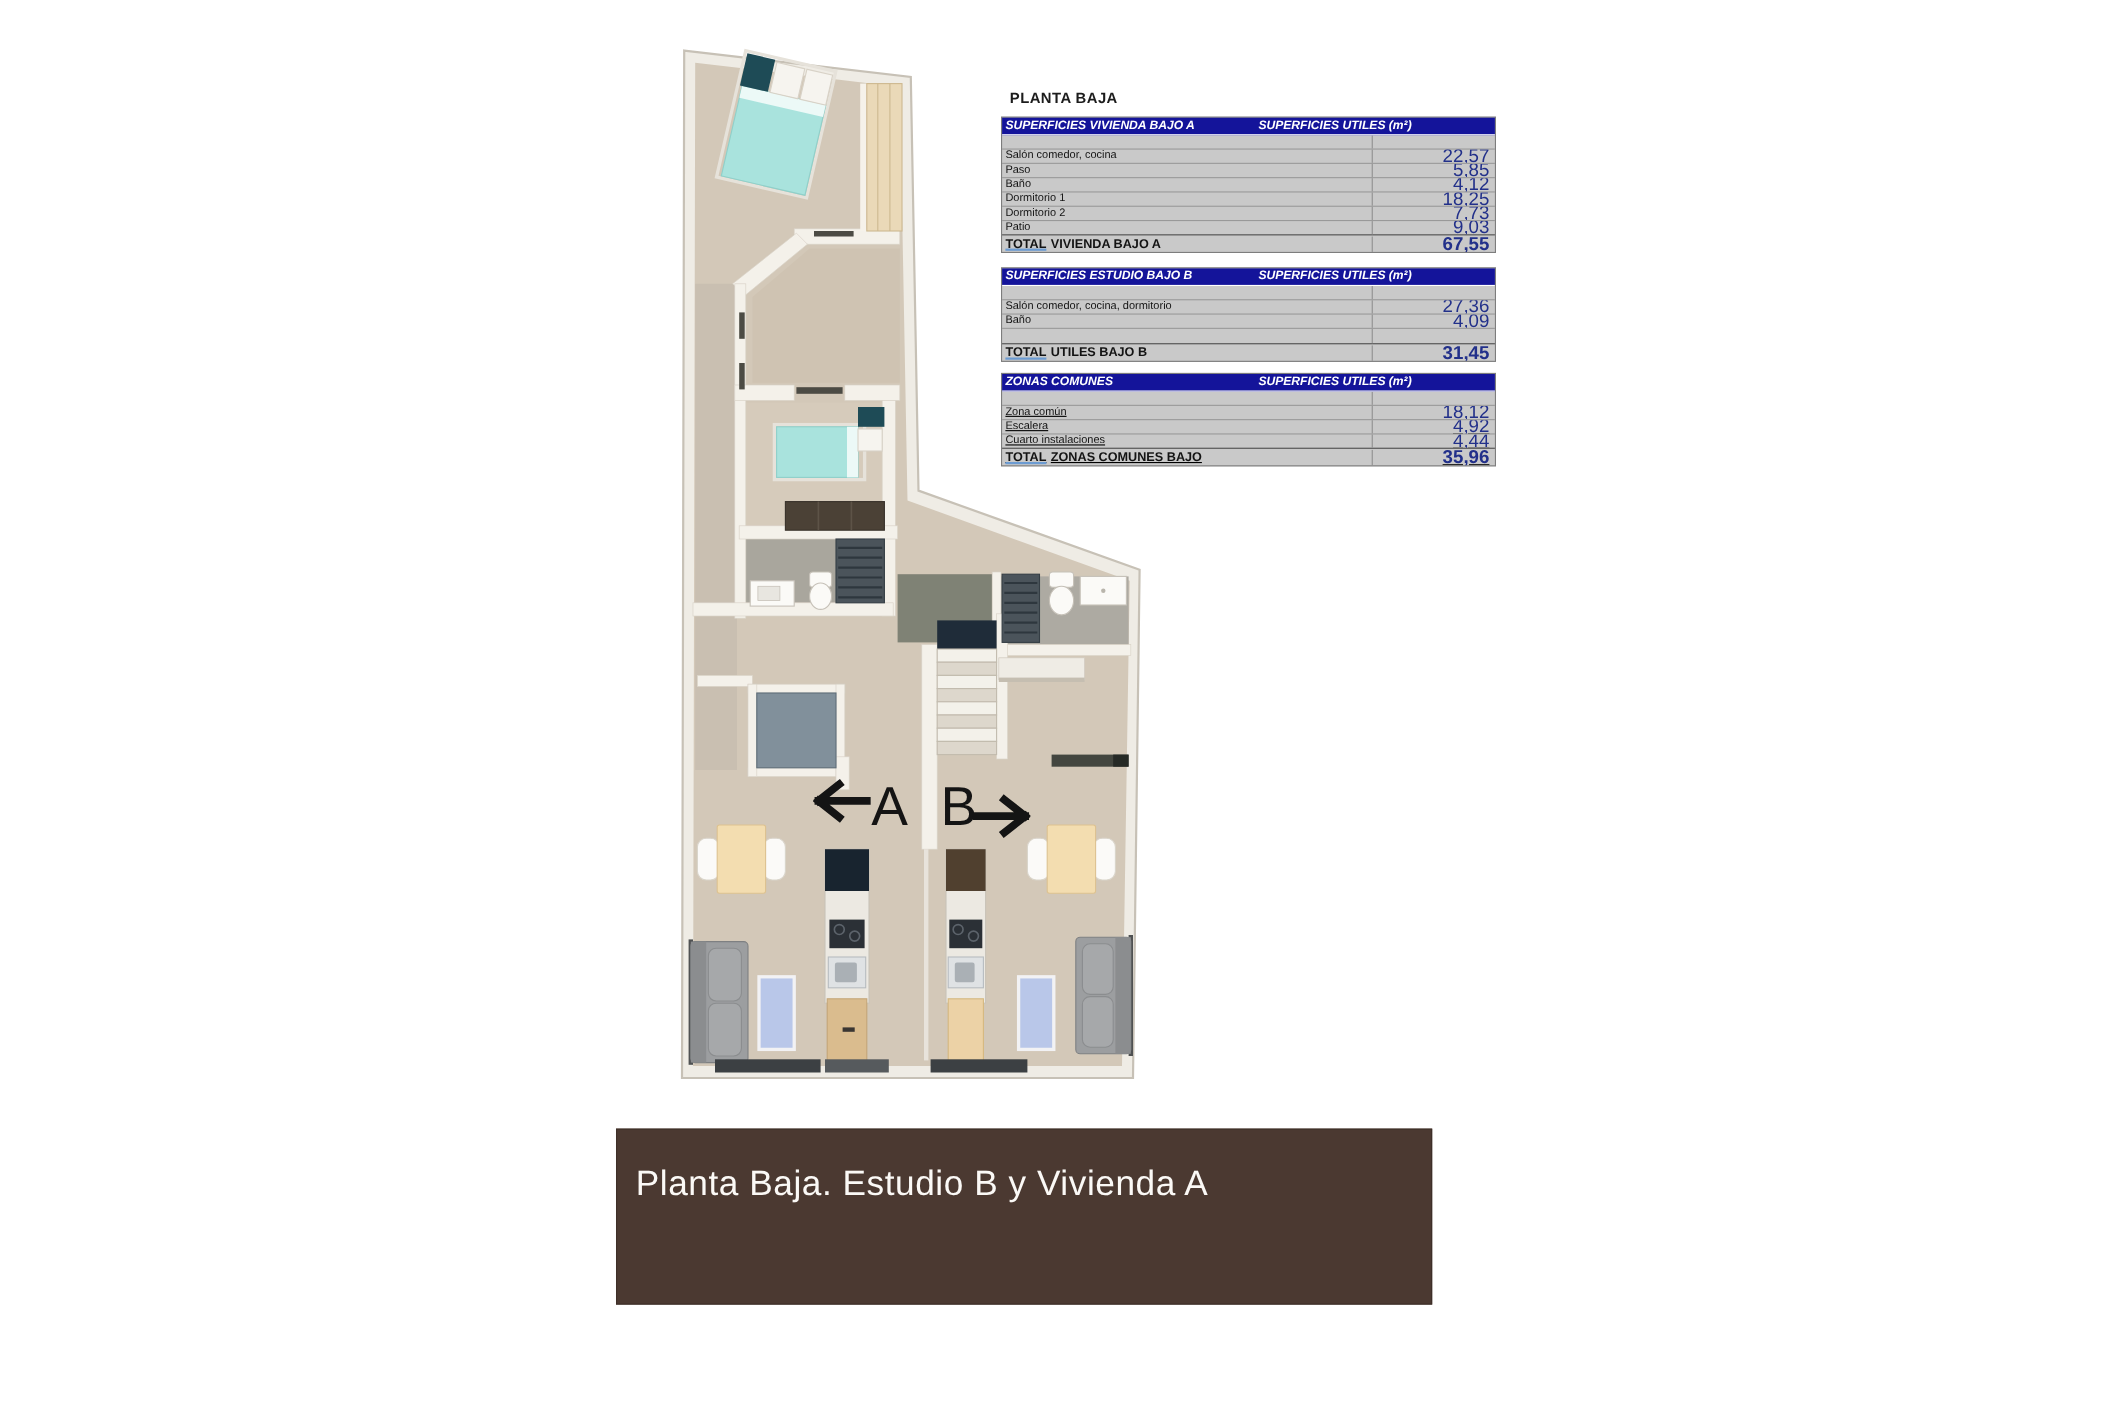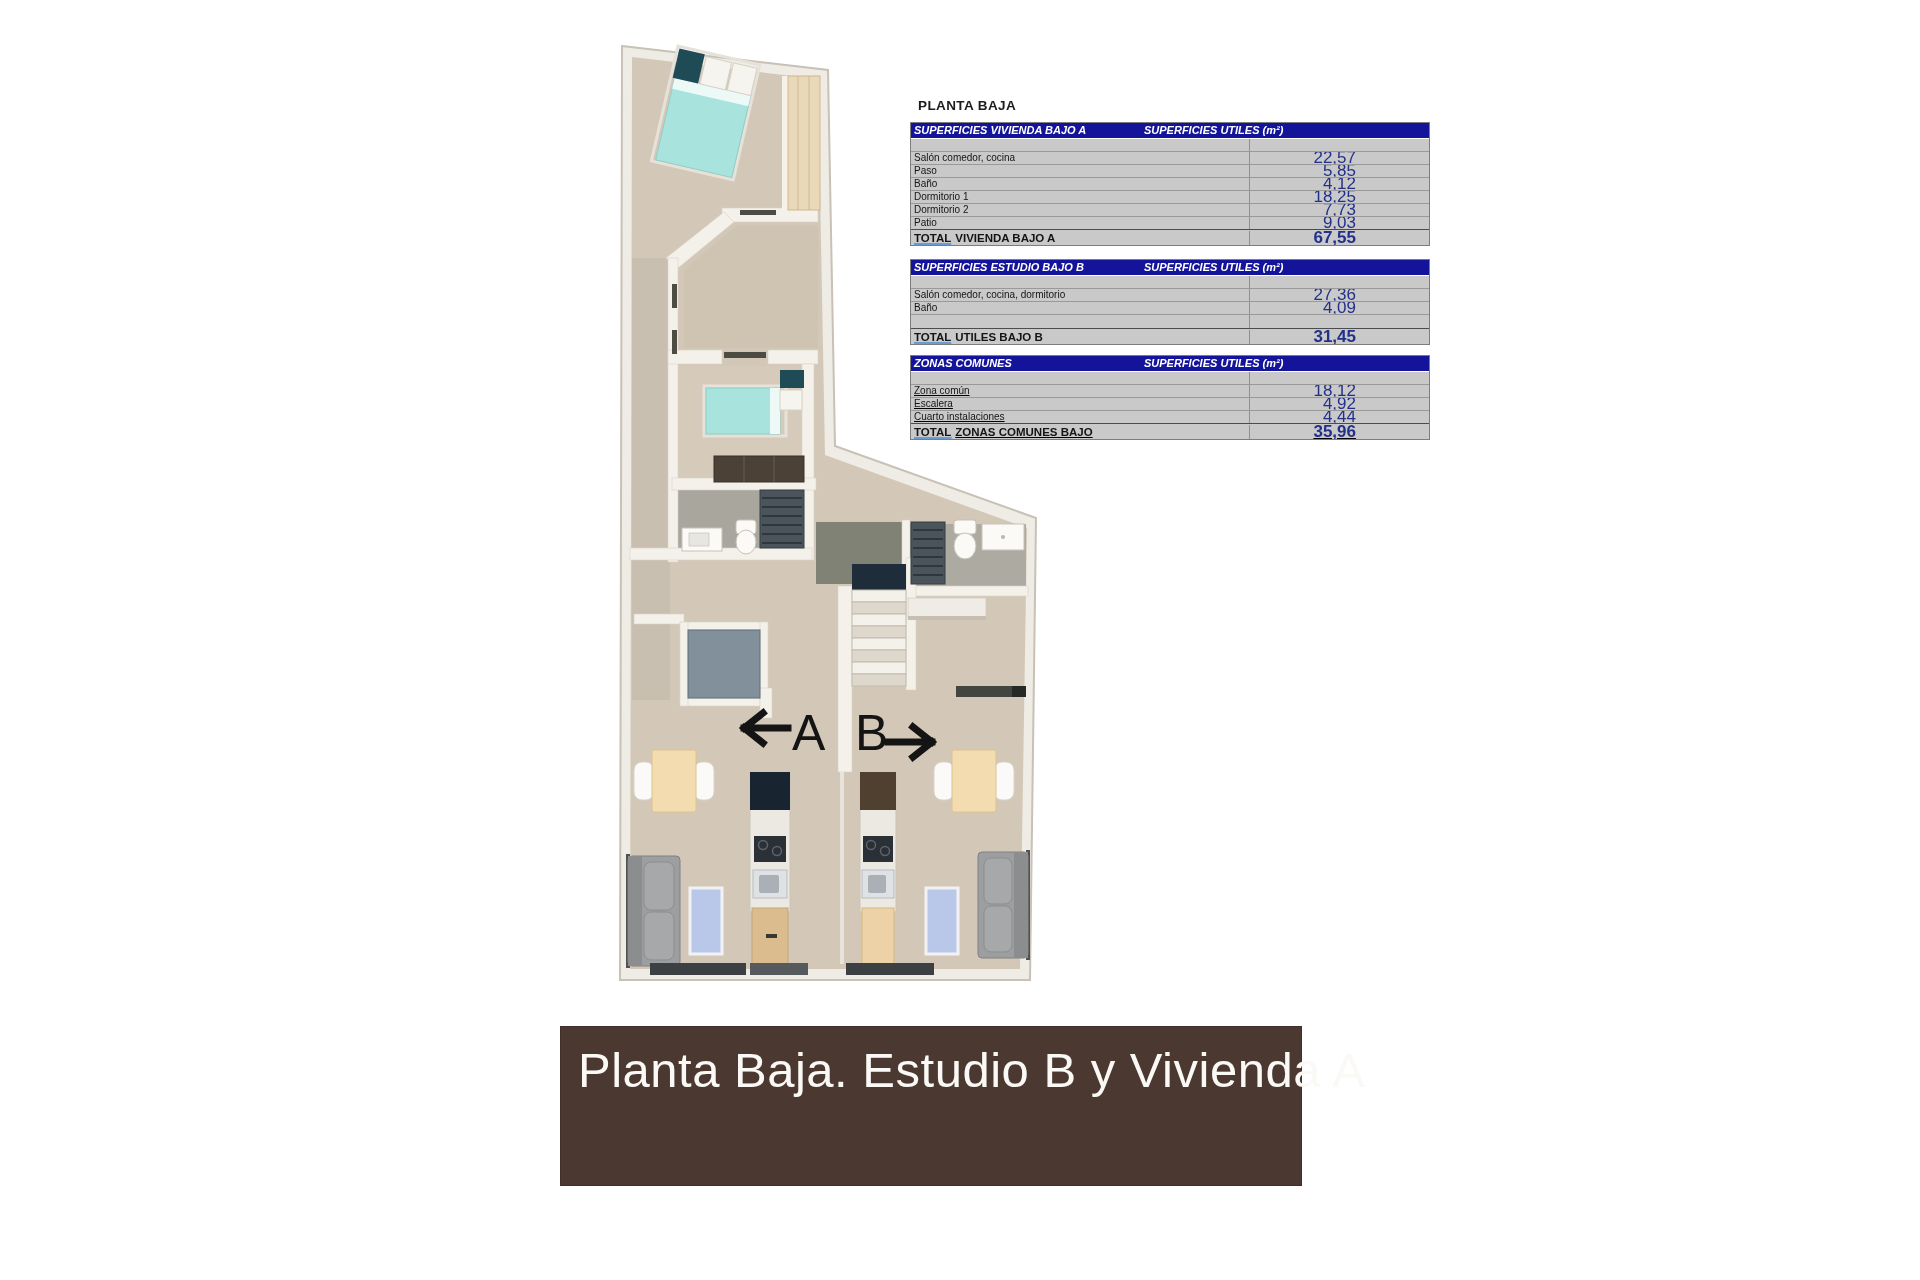--- a/index.html
+++ b/index.html
@@ -3,24 +3,24 @@
 <meta charset="utf-8">
 <style>
   html,body{margin:0;padding:0;background:#ffffff;}
   body{width:1920px;height:1280px;position:relative;overflow:hidden;
        font-family:"Liberation Sans",sans-serif;}
 
   
   .plan-wrap{position:absolute;left:610px;top:30px;width:445px;height:965px;}
 
   
-  .tables{position:absolute;left:910px;top:82px;width:451px;height:345px;margin-top:16px;}
+  .tables{position:absolute;left:910px;top:82px;width:451px;height:345px;}
   .tables h1{position:absolute;top:0;left:8px;margin:0;font-size:13.5px;
              font-weight:bold;color:#1c1c1c;letter-spacing:.4px;}
-  .stable{position:absolute;left:0;width:520px;background:#c9c9c9;
+  .stable{position:absolute;left:0;width:450px;background:#c9c9c9;
           border:1px solid #7d7d7d;box-sizing:border-box;}
   .stable header{position:relative;height:15px;background:#14149a;
           border-bottom:1px solid #ffffff;}
   .th-left,.th-right{position:absolute;top:1px;font-size:11px;font-weight:bold;
           font-style:italic;color:#ffffff;white-space:nowrap;}
   .th-left{left:3px;}
   .th-right{left:233px;}
   .row{display:flex;height:13px;border-top:1px solid #999999;box-sizing:border-box;}
   .row.spacer{height:12px;border-top:none;}
   .row.spacer2{height:14px;}
@@ -31,21 +31,21 @@
   .row.total{height:16px;border-top:1px solid #4c4c4c;align-items:flex-end;}
   .row.total .l{font-weight:bold;line-height:14px;font-size:11.5px;}
   .row.total .v{font-weight:bold;line-height:14px;}
   .tu{text-decoration:underline;text-decoration-color:#6b9bd2;text-decoration-thickness:2px;}
   .tr{margin-left:4px;}
   #t1{top:24px;} #t2{top:161px;} #t3{top:257px;text-decoration:underline;}
 
   
   .banner{position:absolute;left:560px;top:1026px;width:742px;height:160px;
           background:#4b3931;border:1px solid #3e2f28;box-sizing:border-box;}
-  .banner span{position:absolute;left:17px;top:15px;font-size:49px;color:#fbf9f6;
+  .banner span{position:absolute;left:17px;top:30px;font-size:32px;color:#fbf9f6;
           letter-spacing:.5px;white-space:nowrap;}
 </style>
 </head>
 <body>
 
 <div class="plan-wrap">
 <svg viewBox="610 30 445 965" width="445" height="965" xmlns="http://www.w3.org/2000/svg" font-family="Liberation Sans, sans-serif">
 
   <polygon points="622,46 828,70 835,446 1036,518 1030,980 620,980" fill="#efece5" stroke="#c7c1b6" stroke-width="2"></polygon>
 

